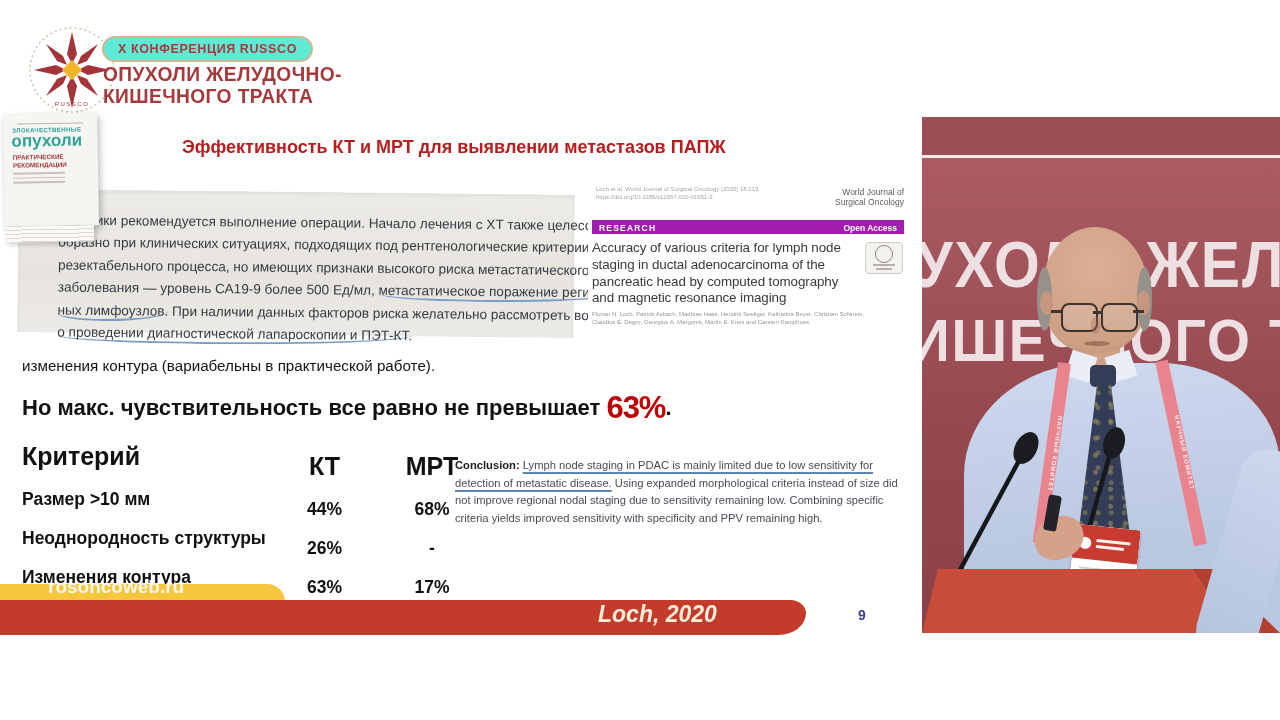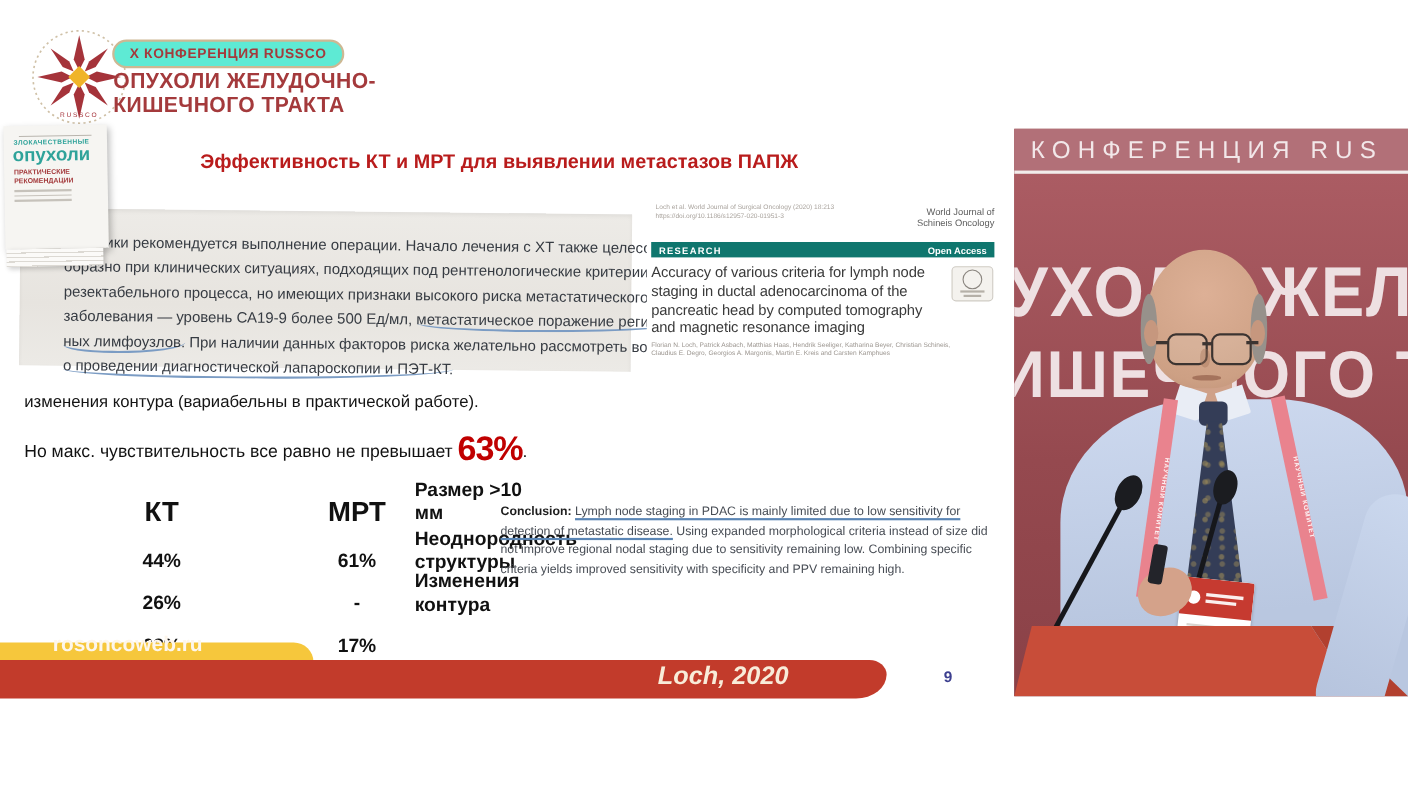--- a/index.html
+++ b/index.html
@@ -45,36 +45,36 @@
   .book .sub{font-size:6.3px;font-weight:bold;color:#a43a3c;margin-left:9px;line-height:8px;}
   .book .tiny{width:55%;height:1.5px;background:#c6c2bb;margin:3px 0 0 9px;}
   .book-pages{left:6px;top:226px;width:88px;height:16px;
     background:repeating-linear-gradient(180deg,#fbfaf8 0 3px,#dcd9d3 3px 4px);
     box-shadow:2px 2px 5px rgba(0,0,0,.2);transform:rotate(-1deg);}
 
   
   .paper{left:588px;top:184px;width:318px;height:152px;background:#fff;}
   .paper .cite{position:absolute;left:8px;top:2px;font-size:6px;line-height:7.5px;color:#a9a39d;}
   .paper .jname{position:absolute;right:2px;top:3px;font-size:8.5px;line-height:10px;color:#5c5c5c;text-align:right;}
-  .paper .bar{position:absolute;left:4px;right:2px;top:36px;height:14px;background:#0f766e;}
+  .paper .bar{position:absolute;left:4px;right:2px;top:36px;height:14px;background:#a21caf;}
   .paper .bar .l{position:absolute;left:7px;top:2.5px;color:#fff;font-size:8.5px;font-weight:bold;letter-spacing:1.2px;}
   .paper .bar .r{position:absolute;right:7px;top:2.5px;color:#fff;font-size:8.5px;font-weight:bold;}
   .paper .ptitle{position:absolute;left:4px;top:56px;width:258px;font-size:13.4px;line-height:16.8px;
     color:#3a3a3a;font-weight:500;letter-spacing:-.1px;}
   .check-badge{position:absolute;right:3px;top:58px;width:36px;height:30px;border:1px solid #cfcbc4;
     border-radius:4px;background:#f4f2ee;}
   .check-badge .circ{position:absolute;left:9px;top:2px;width:16px;height:16px;border:1.6px solid #8a8populate0;border:1.6px solid #8a857f;border-radius:50%;}
   .check-badge .ln{position:absolute;left:7px;height:2px;background:#b5b0a8;}
   .check-badge .ln1{top:21px;width:22px;} .check-badge .ln2{top:25px;width:16px;left:10px;}
   .paper .authors{position:absolute;left:4px;top:126px;width:302px;font-size:6px;line-height:8px;color:#9b958f;}
 
   
   .body-text{left:22px;top:355px;width:870px;font-size:15.2px;line-height:21px;color:#141414;}
   .hl-line{left:22px;top:390px;width:880px;color:#111;}
-  .hl-line .t{font-size:16px;font-weight:normal;}
+  .hl-line .t{font-size:22px;font-weight:bold;}
   .hl-line .v{font-size:31px;font-weight:bold;color:#c00000;vertical-align:-3px;letter-spacing:-1px;}
 
   
   .crit-table{left:22px;top:432px;display:grid;grid-template-columns:250px 105px 110px;
     grid-template-rows:48px 39px 39px 39px;align-items:center;color:#111;}
   .crit-table .th{font-size:25px;font-weight:bold;}
   .crit-table .td{font-size:17.5px;font-weight:bold;}
   .crit-table .c1,.crit-table .c2{text-align:center;margin-top:20px;}
 
   
@@ -196,21 +196,21 @@
 </div>
 <div class="abs book-pages"></div>
 
 <div class="abs paper">
   <div class="cite">
     <div>Loch et al. World Journal of Surgical Oncology (2020) 18:213</div>
     <div>https://doi.org/10.1186/s12957-020-01951-3</div>
   </div>
   <div class="jname">
     <div>World Journal of</div>
-    <div>Schineis Oncology</div>
+    <div>Surgical Oncology</div>
   </div>
   <div class="bar">
     <span class="l">RESEARCH</span>
     <span class="r">Open Access</span>
   </div>
   <div class="ptitle">Accuracy of various criteria for lymph node staging in ductal adenocarcinoma of the pancreatic head by computed tomography and magnetic resonance imaging</div>
   <div class="check-badge">
     <div class="circ"></div>
     <div class="ln ln1"></div>
     <div class="ln ln2"></div>
@@ -223,25 +223,26 @@
 
 <div class="abs body-text">
   <div>изменения контура (вариабельны в практической работе).</div>
 </div>
 
 <div class="abs hl-line">
   <span class="t">Но макс. чувствительность все равно не превышает </span><span class="v">63%</span><span class="t">.</span>
 </div>
 
 <div class="abs crit-table">
+    <div class="th c0">Критерий</div>
     <div class="th c1">КТ</div>
     <div class="th c2">МРТ</div>
     <div class="td c0">Размер &gt;10 мм</div>
     <div class="td c1">44%</div>
-    <div class="td c2">61%</div>
+    <div class="td c2">68%</div>
     <div class="td c0">Неоднородность структуры</div>
     <div class="td c1">26%</div>
     <div class="td c2">-</div>
     <div class="td c0">Изменения контура</div>
     <div class="td c1">63%</div>
     <div class="td c2">17%</div>
   </div>
 
 <div class="abs conclusion">
   <span class="conc-label">Conclusion: </span><span class="conc-underline">Lymph node staging in PDAC is mainly limited due to low sensitivity for detection of metastatic disease.</span><span> Using expanded morphological criteria instead of size did not improve regional nodal staging due to sensitivity remaining low. Combining specific criteria yields improved sensitivity with specificity and PPV remaining high.</span>
@@ -250,23 +251,20 @@
 <div class="abs ribbon-yellow"></div>
 <div class="abs ribbon-red"></div>
 <div class="abs site">rosoncoweb.ru</div>
 <div class="abs ref">Loch, 2020</div>
 <div class="abs pageno">9</div>
 
 <div class="abs video">
   <div class="v-banner">
     <div class="v-big v-big1">УХОЛИ ЖЕЛУД</div>
     <div class="v-big v-big2">ИШЕЧНОГО ТРА</div>
-  </div>
-  <div class="v-topband">
-    <div class="txt">КОНФЕРЕНЦИЯ RUS</div>
   </div>
   <div class="v-sep"></div>
 
   <div class="torso"></div>
   <div class="neck"></div>
   <div class="collar-l"></div>
   <div class="collar-r"></div>
   <div class="head"></div>
   <div class="hair-l"></div>
   <div class="hair-r"></div>

